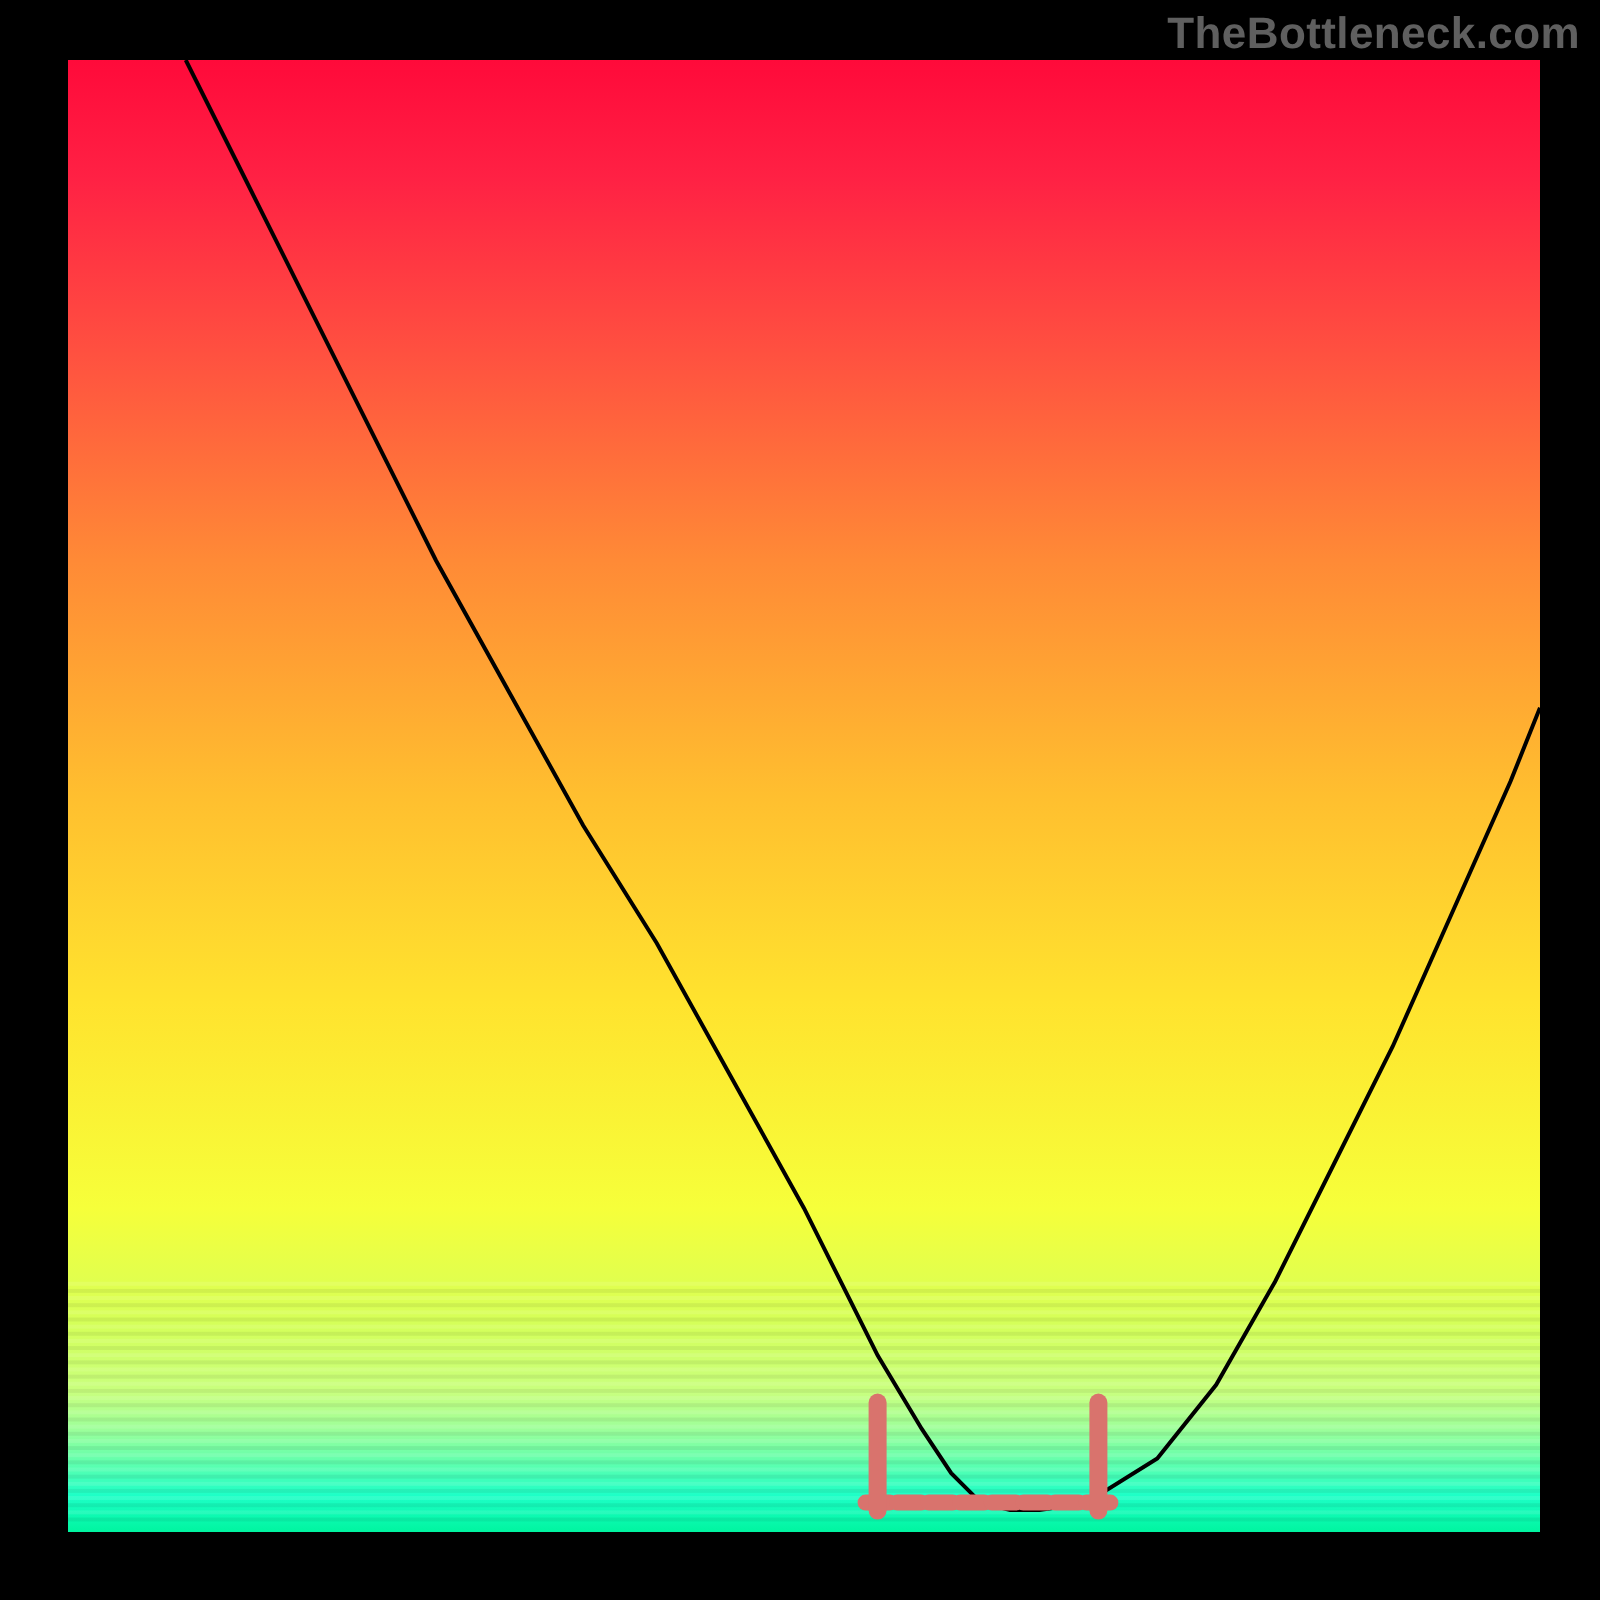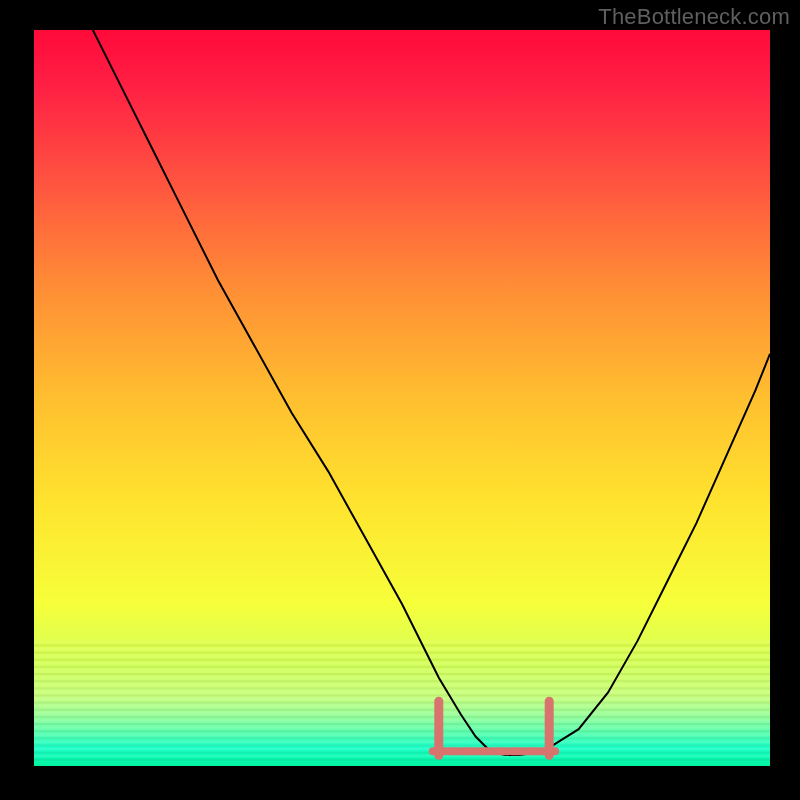--- a/index.html
+++ b/index.html
@@ -16,21 +16,21 @@
     width: 800px;
     height: 800px;
     background: #000;
   }
   .watermark {
     position: absolute;
     top: 4px;
     right: 10px;
     color: #5f5f5f;
     font-size: 22px;
-    font-weight: 400;
+    font-weight: 700;
     letter-spacing: 0.2px;
     z-index: 10;
     user-select: none;
   }
   .plot-area {
     position: absolute;
     left: 34px;
     top: 30px;
     width: 736px;   
     height: 736px;  

